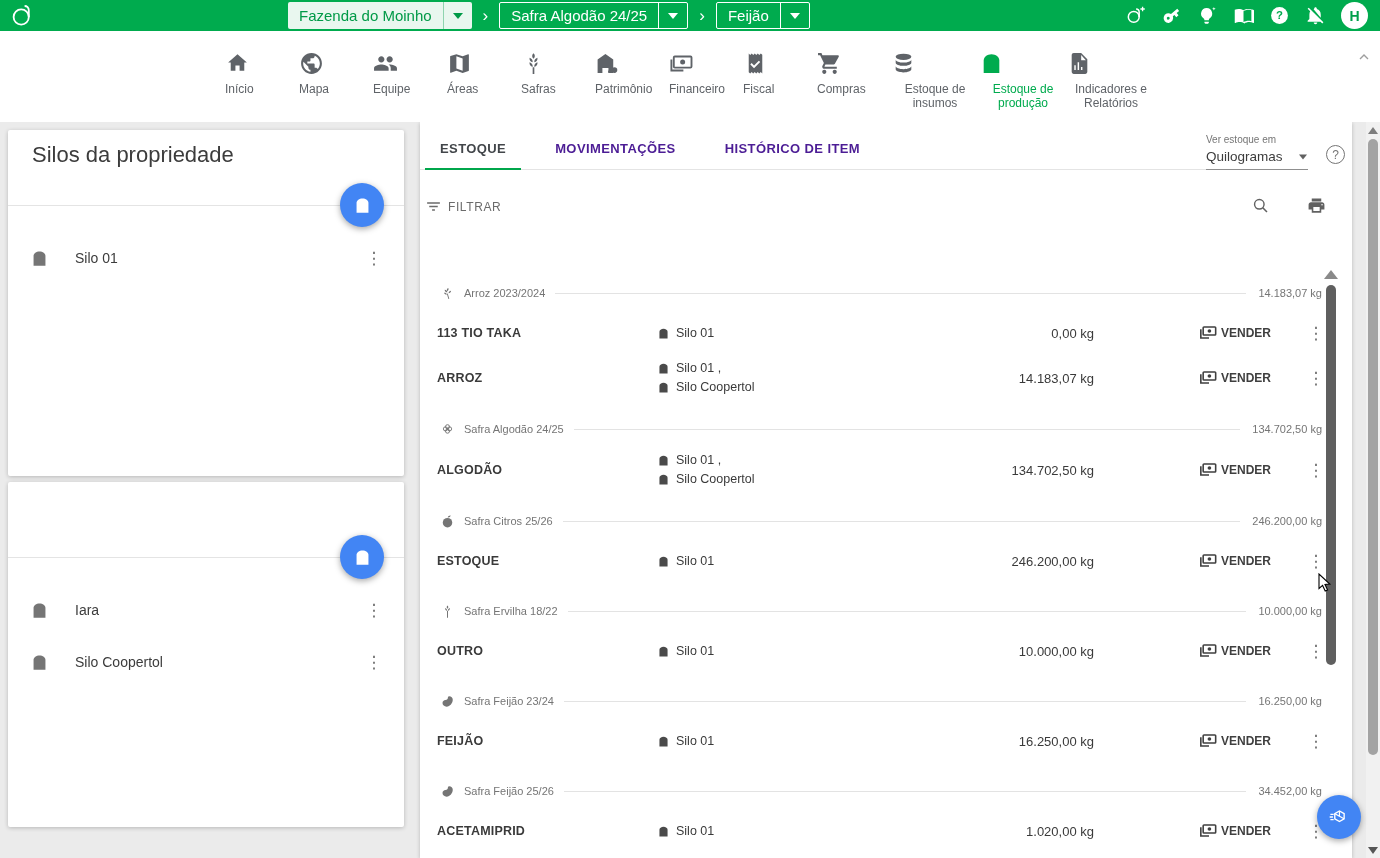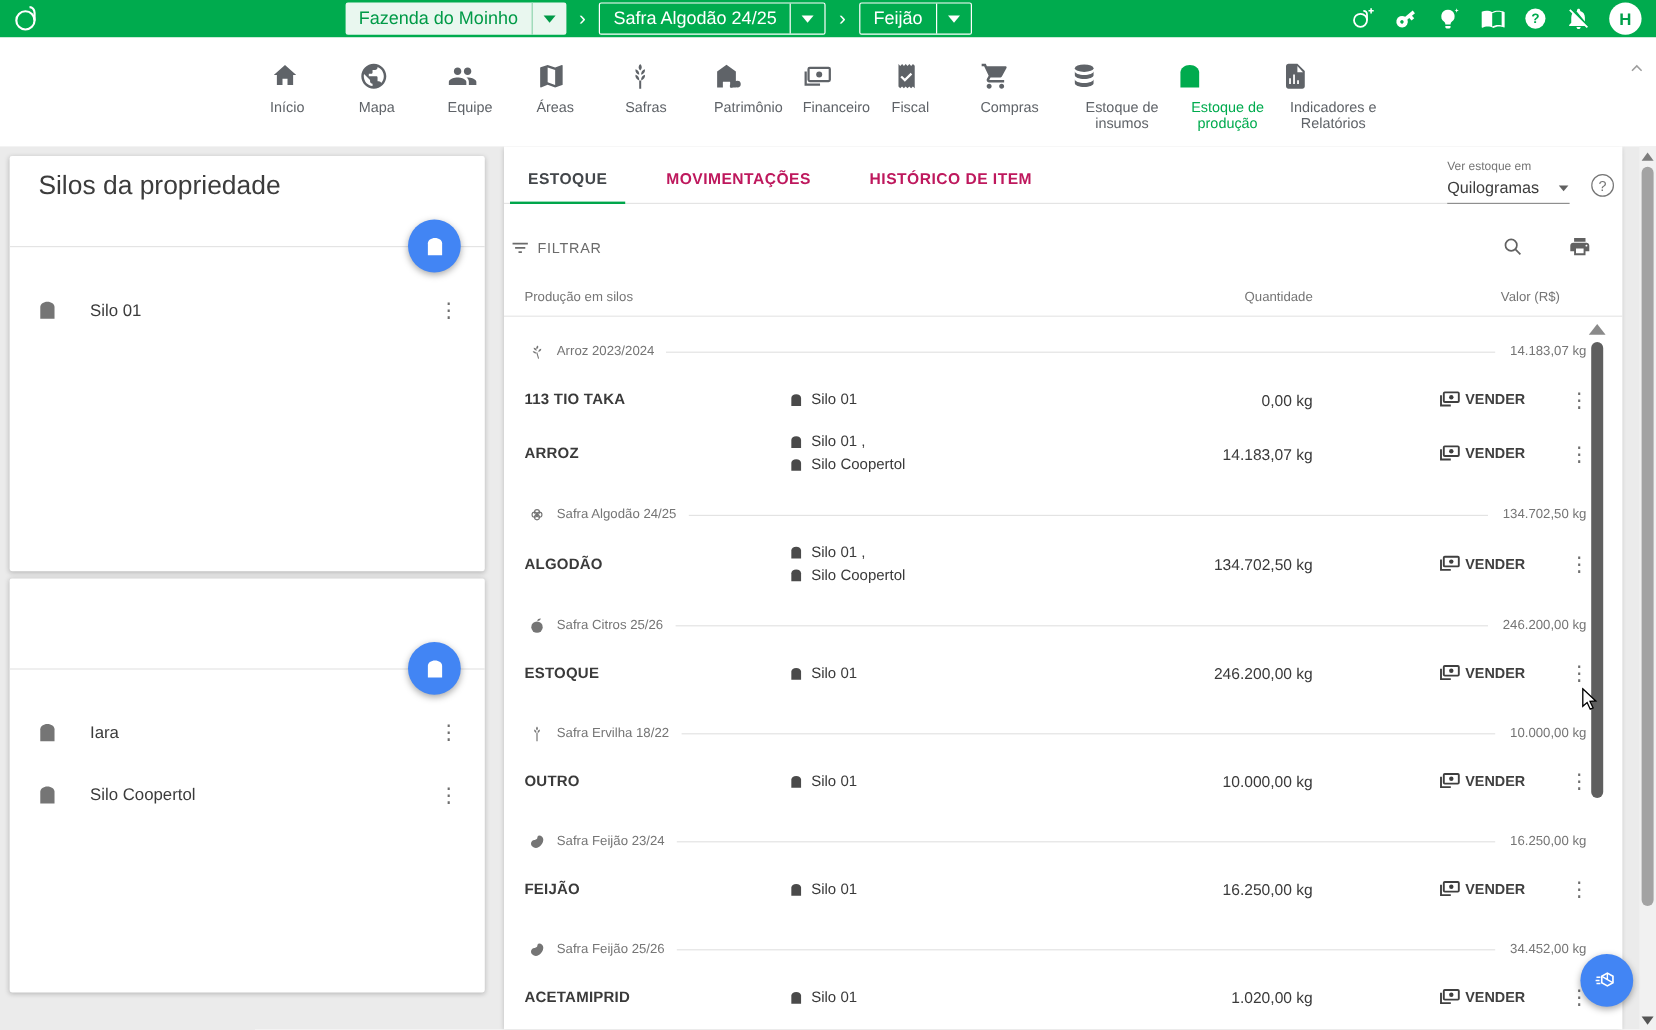--- a/index.html
+++ b/index.html
@@ -44,21 +44,21 @@
   .fab .ic { width:19px; height:19px; color:#fff; fill:#fff; }
   .silo-rows { padding-top:26px; }
   .silo-row { display:flex; align-items:center; height:52px; padding:0 20px 0 22px; cursor:pointer; }
   .silo-row .ic { width:19px; height:19px; color:#757575; }
   .silo-row .nm { margin-left:26px; font-size:14px; color:#3c3c3c; }
   .kebab { margin-left:auto; color:#6f6f6f; font-size:17px; width:20px; text-align:center; cursor:pointer; line-height:1; }
 
   
   #main-card { left:420px; top:122px; width:932px; height:736px; border-radius:0; }
   .tabs-row { position:relative; height:48px; display:flex; align-items:flex-end; gap:49px; padding-left:20px; width:786px; border-bottom:1px solid #e4e4e4; }
-  .tab { position:relative; padding:0 0 13px; font-size:13px; font-weight:bold; letter-spacing:.4px; color:#be185d; cursor:pointer; white-space:nowrap; }
+  .tab { position:relative; padding:0 0 13px; font-size:13px; font-weight:bold; letter-spacing:.4px; color:#4c1d95; cursor:pointer; white-space:nowrap; }
   .tab.active { color:#42464a; }
   .tab.active::after { content:""; position:absolute; left:-15px; right:-15px; bottom:-1px; height:2px; background:#00a64b; }
   .unit-select { position:absolute; top:12px; right:44px; width:102px; border-bottom:1px solid #8f8f8f; padding-bottom:5px; cursor:pointer; }
   .unit-label { font-size:10px; color:#757575; }
   .unit-value { display:flex; align-items:center; justify-content:space-between; margin-top:4px; font-size:13.5px; color:#3c3c3c; }
   .unit-value .tri-down { color:#616161; transform:scale(.8); }
   .panel-help { position:absolute; top:23px; right:7px; width:19px; height:19px; border:1.7px solid #757575; border-radius:50%; color:#757575; font-size:12px; display:flex; align-items:center; justify-content:center; cursor:pointer; }
   .filter-row { position:absolute; top:76px; left:5px; display:flex; align-items:center; gap:6px; color:#6b6b6b; cursor:pointer; }
   .filter-row .ic { width:17px; height:17px; }
   .filter-txt { font-size:12px; letter-spacing:.6px; }
@@ -313,25 +313,20 @@
     <span class="filter-txt">FILTRAR</span>
   </div>
   <svg class="tool-search" viewBox="0 0 24 24">
     <circle cx="10.5" cy="10.5" r="6" fill="none" stroke="currentColor" stroke-width="1.8"></circle>
     <path d="M15 15l5.2 5.2" stroke="currentColor" stroke-width="1.8"></path>
   </svg>
   <svg class="tool-print" viewBox="0 0 24 24" fill="currentColor">
     <path d="M19 8H5c-1.66 0-3 1.34-3 3v6h4v4h12v-4h4v-6c0-1.66-1.34-3-3-3zm-3 11H8v-5h8v5zm3-7c-.55 0-1-.45-1-1s.45-1 1-1 1 .45 1 1-.45 1-1 1zm-1-9H6v4h12V3z"></path>
   </svg>
 
-  <div class="cols-row grid-row">
-    <span class="col-prod">Produção em silos</span>
-    <span class="col-qty">Quantidade</span>
-    <span class="col-val">Valor (R$)</span>
-  </div>
 
   <div class="table-body" id="table-body">
       <div class="group-hdr">
         <svg class="ic cic" viewBox="0 0 24 24">
           <path d="M13.2 3.2c-2.1 1-2.8 3.1-1.7 5 2.1-1 2.8-3.1 1.7-5z"></path>
           <path d="M7.5 6.2c.3 2.3 2 3.8 4.2 3.7-.3-2.3-2-3.8-4.2-3.7z"></path>
           <path d="M17.7 7.5c-2.3.2-3.9 1.8-4 4.1 2.3-.2 3.9-1.8 4-4.1z"></path>
           <path d="M6.3 10.8c.8 2.2 2.7 3.3 4.9 2.8-.8-2.2-2.7-3.3-4.9-2.8z"></path>
           <path d="M11 12.5l1.4-.5 2.4 8.3-1.4.5z"></path>
         </svg>

